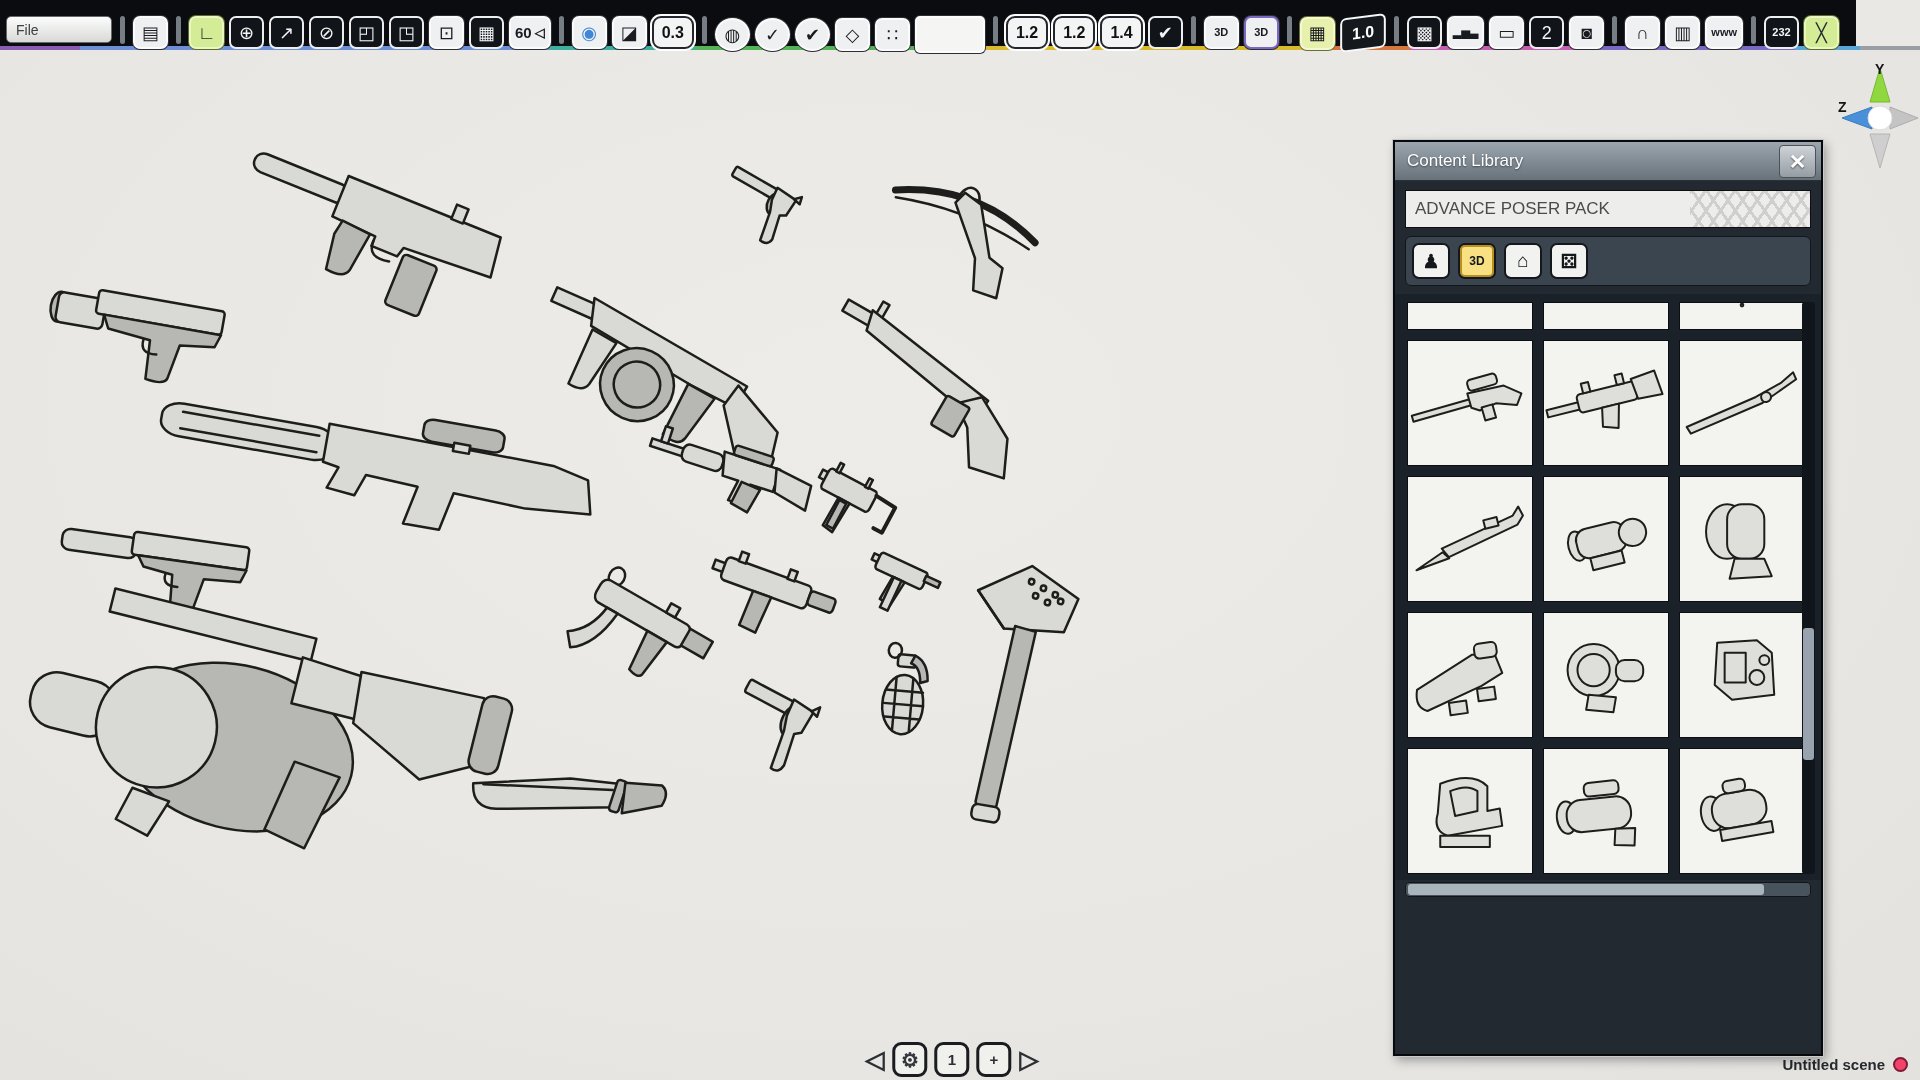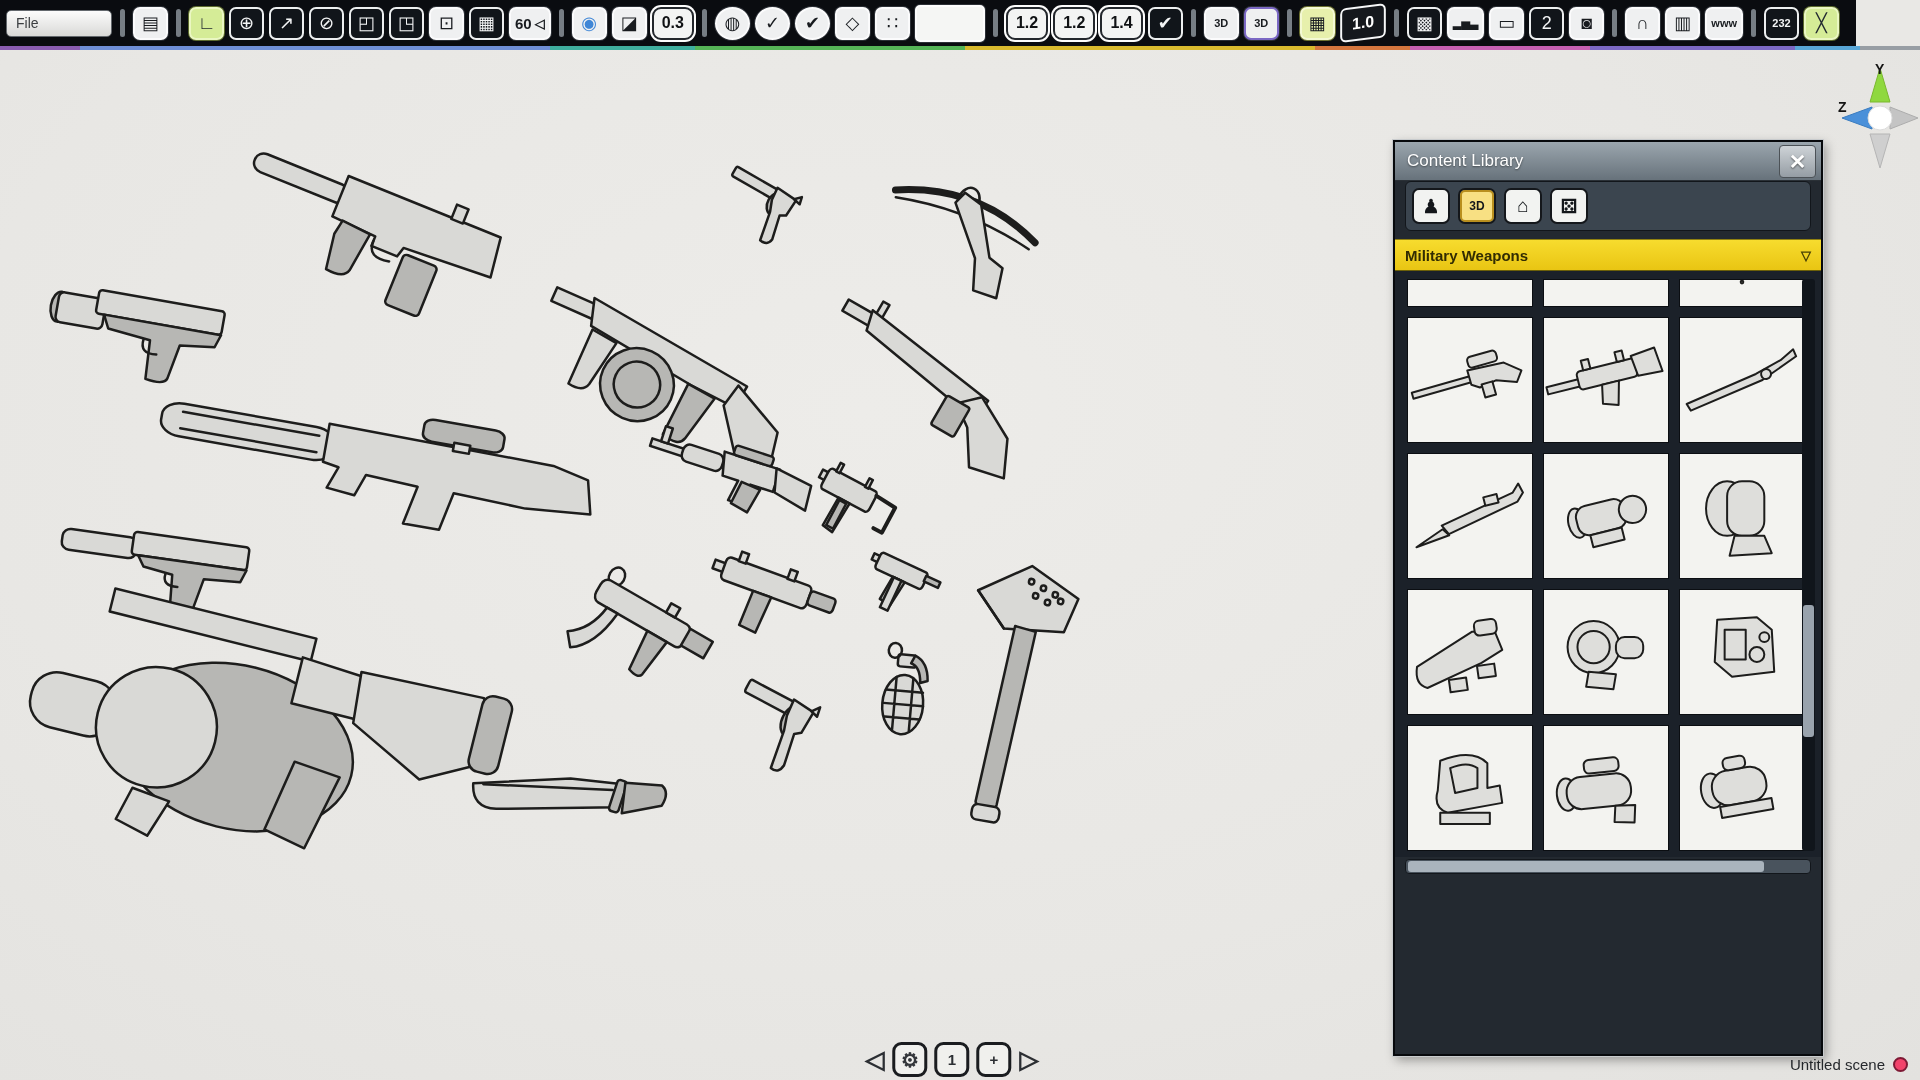--- a/index.html
+++ b/index.html
@@ -1,21 +1,21 @@
 <!DOCTYPE html>
 <html><head>
 <meta charset="utf-8">
 <style>
   html,body{margin:0;padding:0}
   body{width:1920px;height:1080px;overflow:hidden;position:relative;
        font-family:"Liberation Sans",sans-serif;background:#e9e8e5;-webkit-user-select:none}
 
   
   #toolbar{position:absolute;top:0;left:0;width:1856px;height:46px;background:#0a0c10;
-           display:flex;align-items:center;padding:16px 6px;box-sizing:border-box;z-index:30}
+           display:flex;align-items:flex-start;padding:16px 6px;box-sizing:border-box;z-index:30}
   .tgroup{display:flex;align-items:center;gap:5px}
   .sep{width:5px;height:28px;background:#767d84;border-radius:3px;margin:0 8px;flex:none}
   .file-btn{width:106px;height:27px;background:linear-gradient(#fcfcfc,#d9d9d7);
             border:1px solid #63686d;border-radius:5px;color:#3c3f42;font-size:14px;
             display:flex;align-items:center;padding-left:9px;box-sizing:border-box}
   .tbtn{height:33px;min-width:35px;border-radius:7px;display:flex;align-items:center;justify-content:center;
         font-size:18px;box-sizing:border-box;padding:0 4px;flex:none;line-height:1}
   .tbtn.light{background:#eff0f1;color:#181b1f;border:2px solid #fbfbfc;box-shadow:0 0 0 1px #2c3036}
   .tbtn.dark{background:#11151a;color:#f3f4f5;border:2px solid #eceeef}
   .tbtn.green{background:#d5ec97;color:#232a31;border:2px solid #eaf7c2;box-shadow:0 0 0 1px #5c6a2e}
@@ -97,21 +97,21 @@
   
   #pager{position:absolute;left:952px;bottom:3px;transform:translateX(-50%);display:flex;
          align-items:center;gap:7px;z-index:10}
   .pbtn{width:29px;height:29px;border:3px solid #1a1c1f;border-radius:9px;background:#f0f0ed;
         color:#2c2f33;font-size:15px;font-weight:bold;display:flex;align-items:center;justify-content:center}
   .pgear{font-size:20px;color:#34373b}
   .parrow{background:none;border:none;font-size:25px;color:#2c2f33;width:auto;padding:0 1px}
 
   
   #status{position:absolute;right:12px;bottom:7px;display:flex;align-items:center;gap:8px;
-          font-weight:normal;font-size:15px;color:#26292d;z-index:10}
+          font-weight:bold;font-size:15px;color:#26292d;z-index:10}
   #status .dot{width:15px;height:15px;border-radius:50%;background:#f2436b;border:2px solid #7e1a35;box-sizing:border-box}
 </style>
 </head>
 <body>
 
 <div id="toolbar">
     <div class="tgroup">
       <div class="file-btn">File</div>
     </div>
     <div class="sep"></div>
@@ -347,32 +347,31 @@
   <circle cx="42" cy="58" r="12" fill="#ffffff" stroke="#dcdcdc"></circle>
   <text x="37" y="14">Y</text>
   <text x="0" y="52">Z</text>
 </svg>
 
 <div id="panel">
   <div id="panel-title-bar">
     <span id="panel-title">Content Library</span>
     <div id="close-btn">✕</div>
   </div>
+  <div id="pack-wrap">
+    <div id="pack-field">ADVANCE POSER PACK</div>
+  </div>
   <div id="filter-bar">
       <div class="fbtn">♟</div>
       <div class="fbtn sel">
         <span class="f3d">3D</span>
       </div>
       <div class="fbtn">⌂</div>
       <div class="fbtn">⚄</div>
     </div>
-  <div id="cat-header">
-    <span>Military Weapons</span>
-    <span id="chevron">▽</span>
-  </div>
   <div id="grid">
     <div class="grow partial">
         <div class="cell"><svg viewBox="0 0 100 100"></svg></div>
         <div class="cell"><svg viewBox="0 0 100 100"></svg></div>
         <div class="cell"><svg viewBox="0 0 100 100">
             <circle cx="50" cy="8" r="5"></circle>
           </svg></div>
       </div>
       <div class="grow">
         <div class="cell"><svg viewBox="0 0 100 100">

